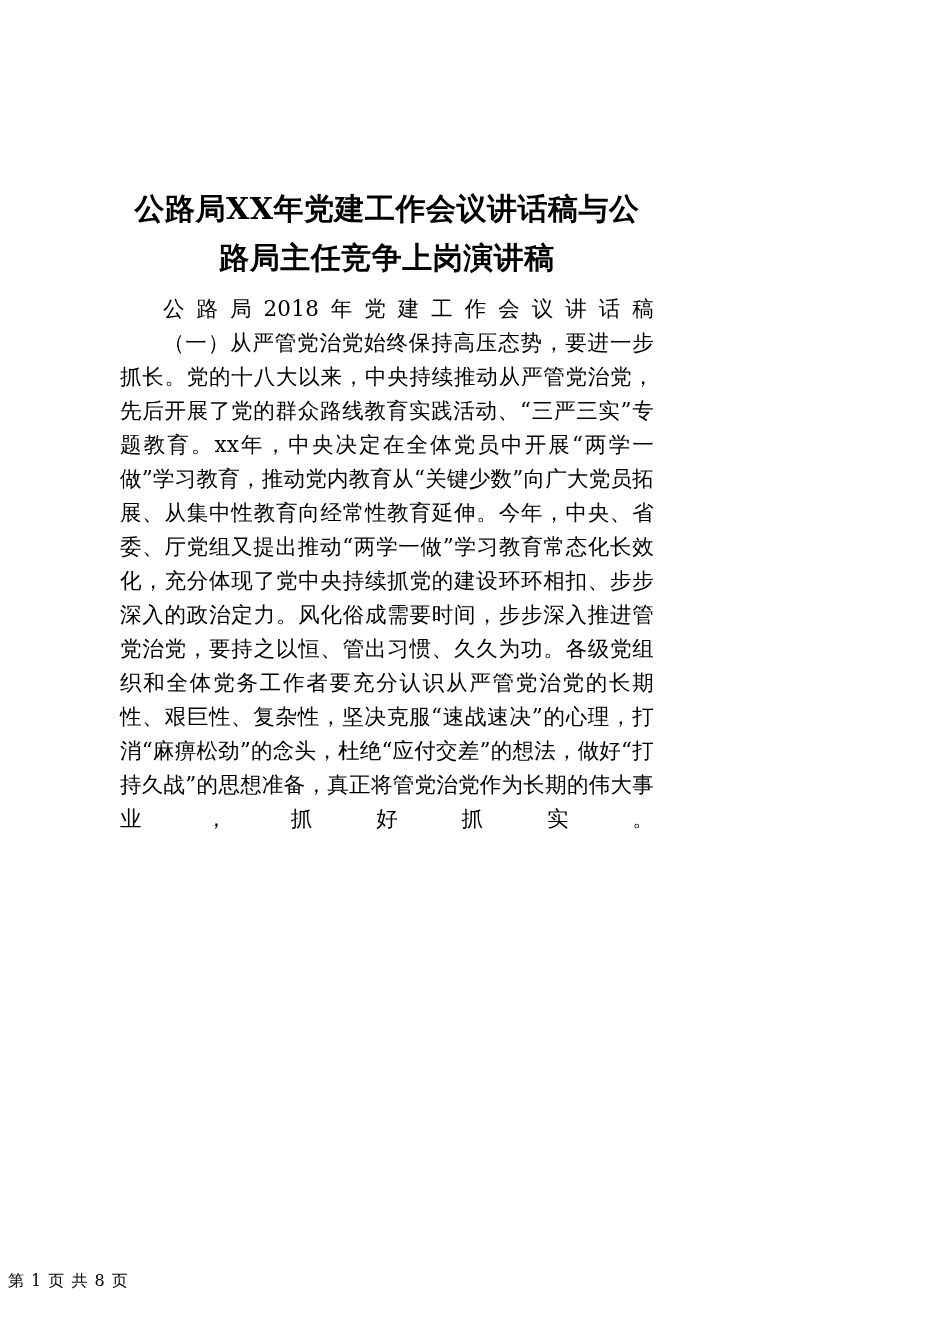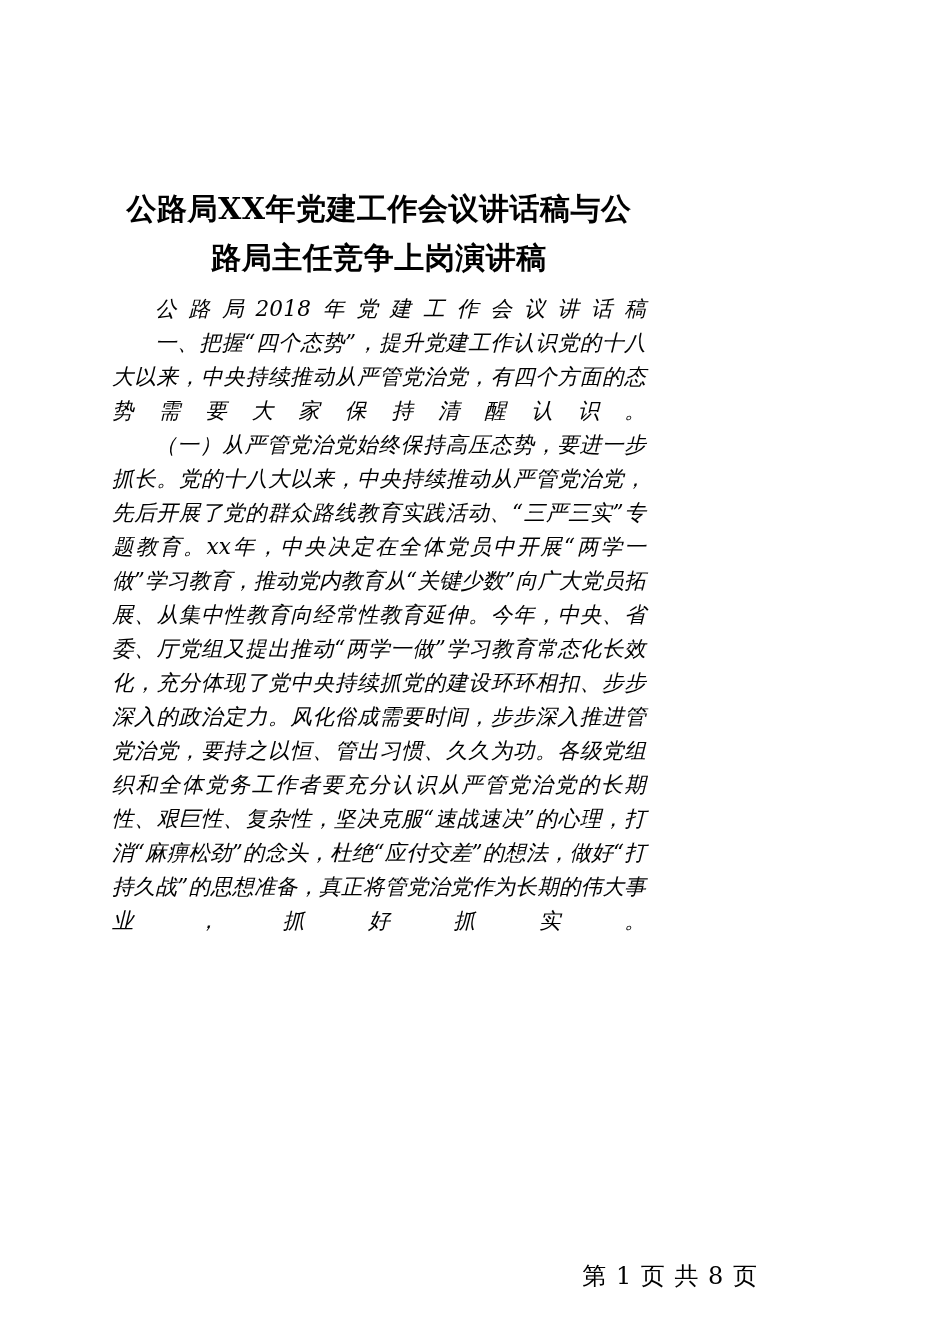--- a/index.html
+++ b/index.html
@@ -11,21 +11,21 @@
     width: 950px;
     height: 1344px;
     font-family: "DejaVu Serif", "Liberation Serif", serif;
     color: #000000;
     position: relative;
     overflow: hidden;
   }
   .page {
     position: absolute;
     top: 0;
-    left: 0;
+    left: 8px;
     width: 758px;
     height: 1344px;
     box-sizing: border-box;
     padding: 185px 112px 8px 112px;
   }
   .doc-title {
     font-size: 30px;
     font-weight: bold;
     line-height: 1.62;
     text-align: center;
@@ -40,40 +40,38 @@
     text-align-last: left;
     letter-spacing: 0.2px;
   }
   .body-text p {
     margin: 0;
     text-indent: 2em;
     text-align: justify;
   }
   .body-text p.just-all {
     text-align-last: justify;
-    font-style: italic;
   }
   .footer {
     position: absolute;
     left: 0;
     right: 0;
     bottom: 52px;
-    text-align: right;
-    font-size: 24px;
+    text-align: left;
+    font-size: 16px;
     letter-spacing: 1px;
   }
 </style>
 </head>
 <body>
 
 <div class="page">
 
   <div class="doc-title">公路局XX年党建工作会议讲话稿与公路局主任竞争上岗演讲稿</div>
 
   <div class="body-text">
     <p class="just-all">公路局2018年党建工作会议讲话稿</p>
-    <p class="just-all">一、把握“四个态势”，提升党建工作认识党的十八大以来，中央持续推动从严管党治党，有四个方面的态势需要大家保持清醒认识。</p>
     <p class="just-all">（一）从严管党治党始终保持高压态势，要进一步抓长。党的十八大以来，中央持续推动从严管党治党，先后开展了党的群众路线教育实践活动、“三严三实”专题教育。xx年，中央决定在全体党员中开展“两学一做”学习教育，推动党内教育从“关键少数”向广大党员拓展、从集中性教育向经常性教育延伸。今年，中央、省委、厅党组又提出推动“两学一做”学习教育常态化长效化，充分体现了党中央持续抓党的建设环环相扣、步步深入的政治定力。风化俗成需要时间，步步深入推进管党治党，要持之以恒、管出习惯、久久为功。各级党组织和全体党务工作者要充分认识从严管党治党的长期性、艰巨性、复杂性，坚决克服“速战速决”的心理，打消“麻痹松劲”的念头，杜绝“应付交差”的想法，做好“打持久战”的思想准备，真正将管党治党作为长期的伟大事业，抓好抓实。</p>
   </div>
 
   <div class="footer">第 1 页  共 8 页</div>
 
 </div>
 
 </body></html>

